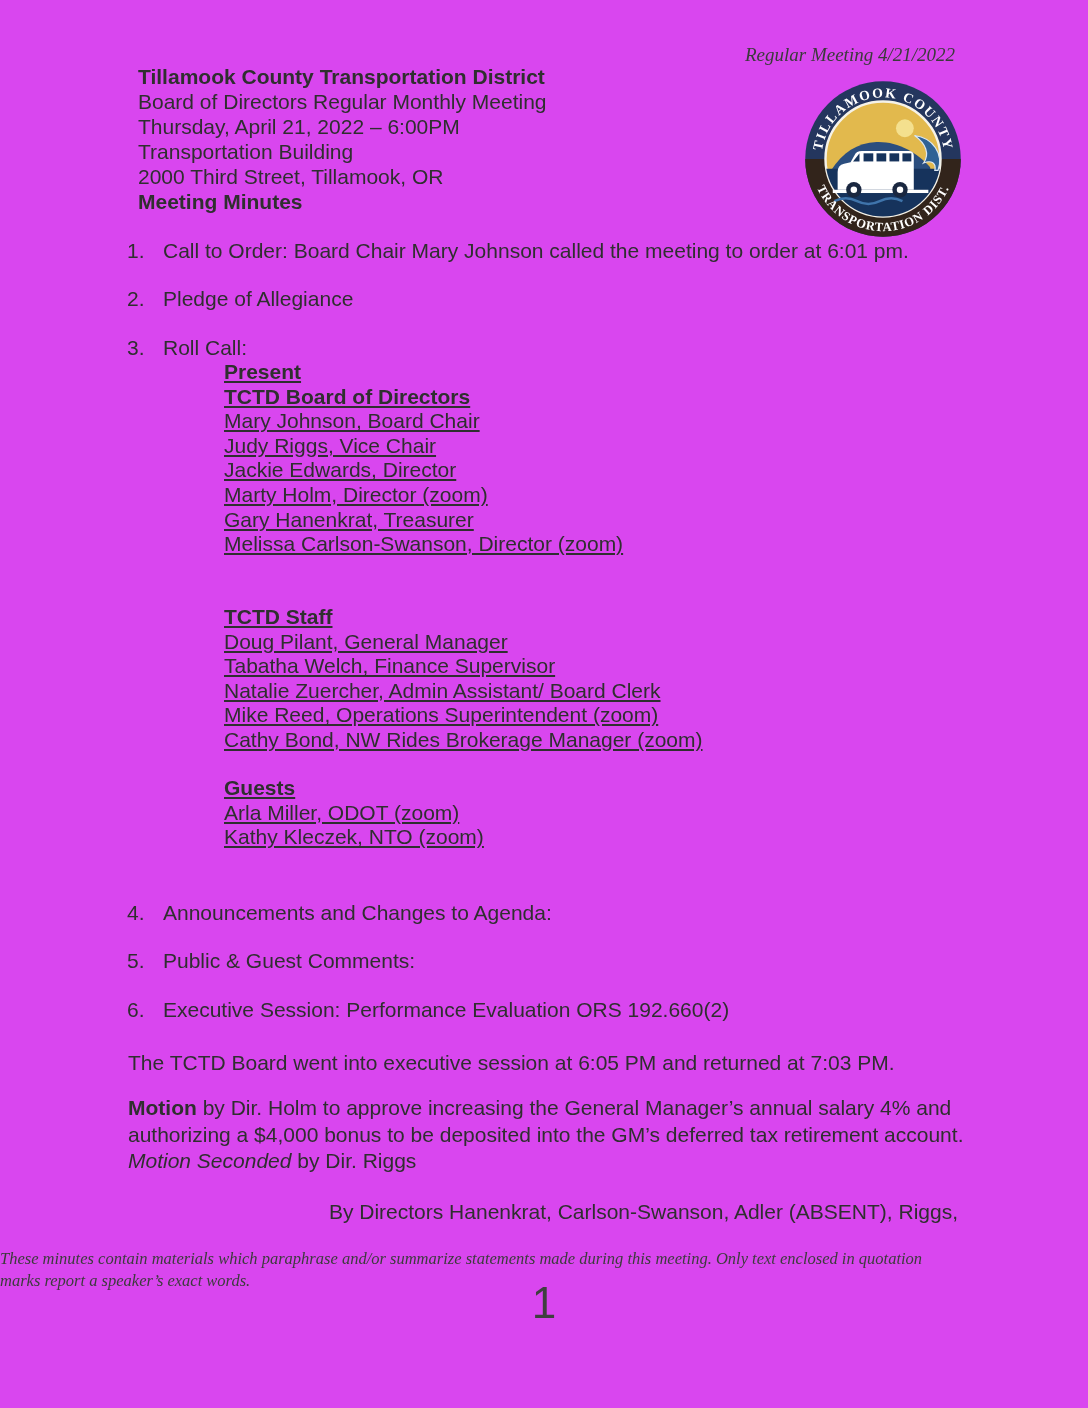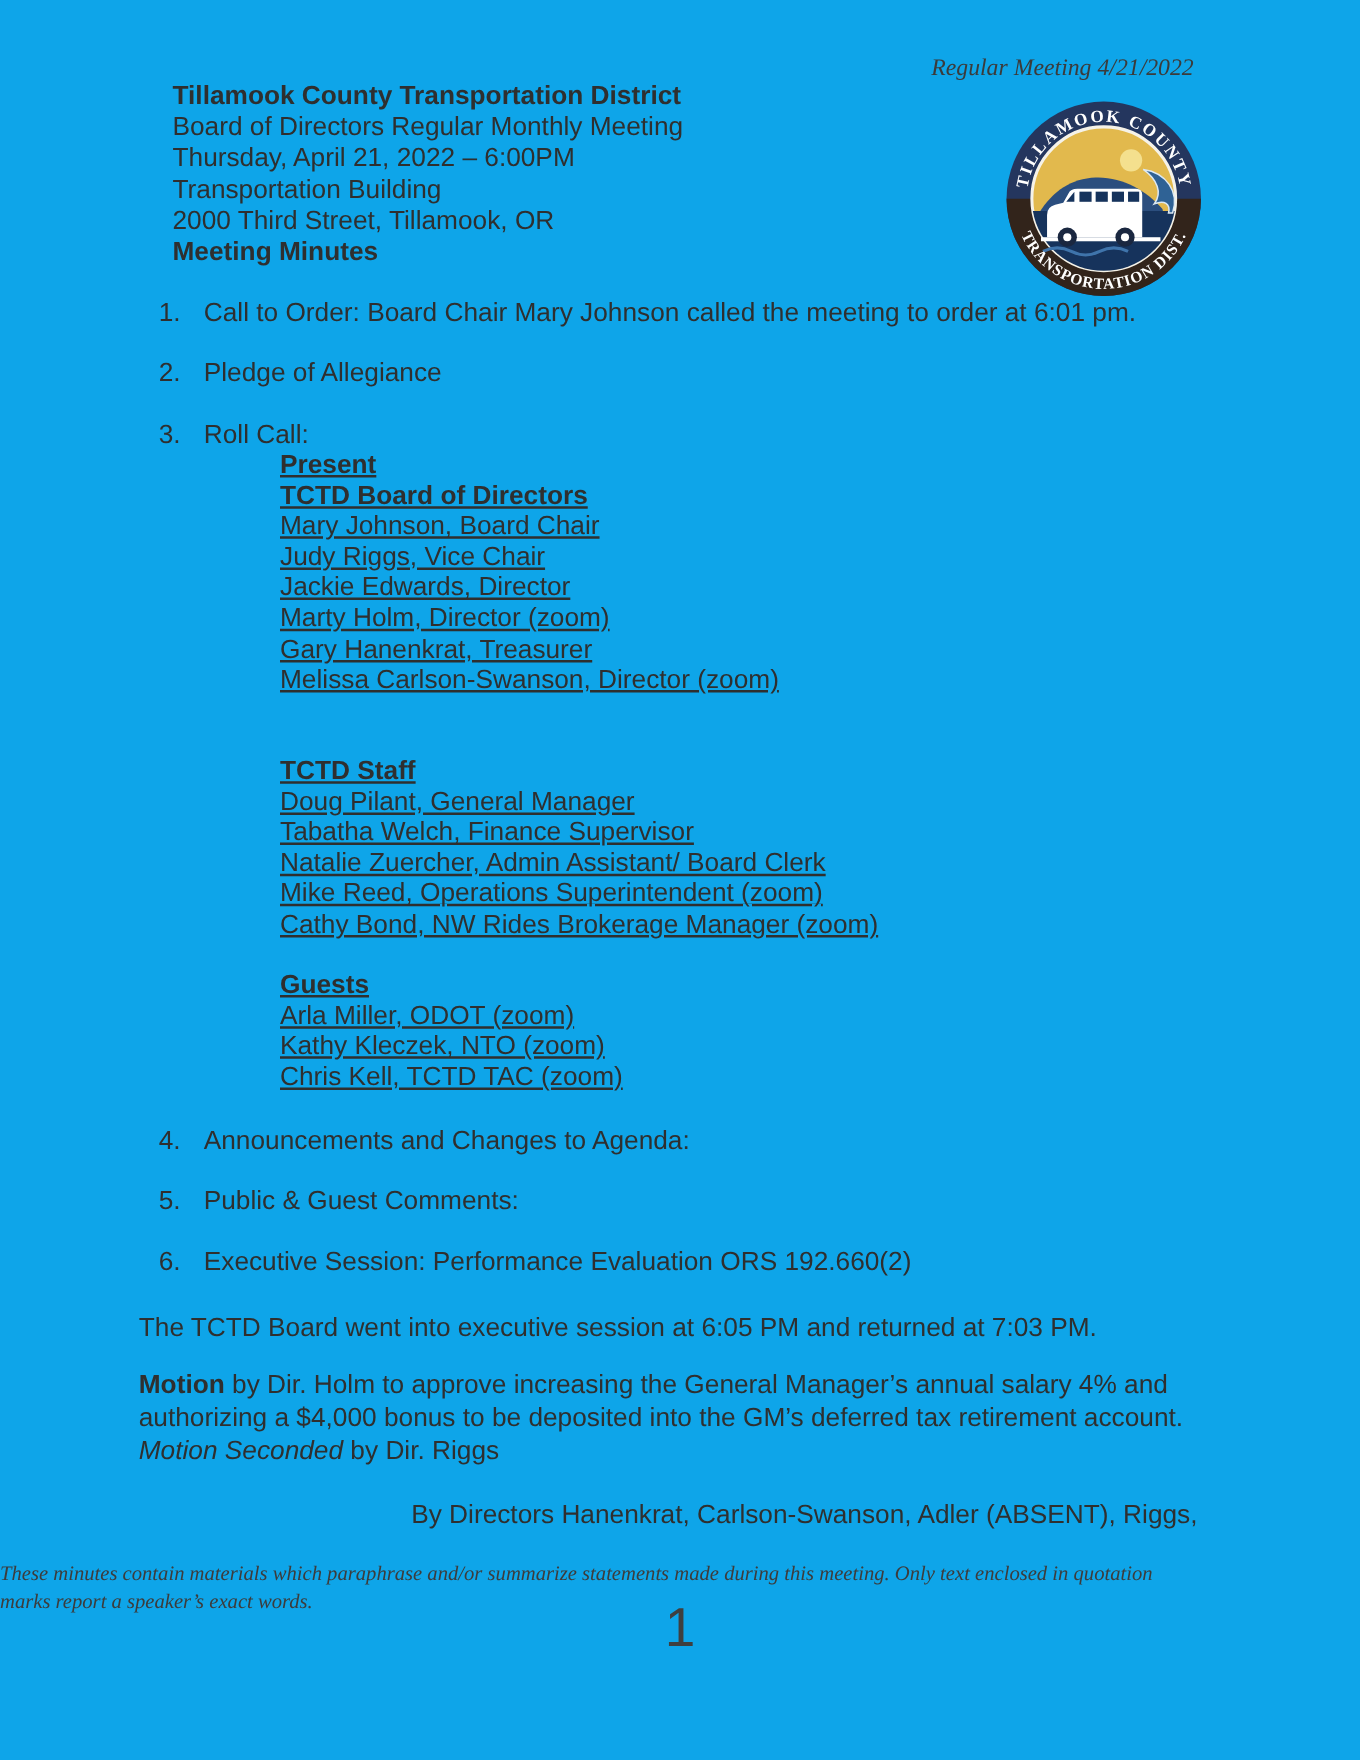--- a/index.html
+++ b/index.html
@@ -1,18 +1,18 @@
 <!DOCTYPE html>
 <html><head>
 <meta charset="utf-8">
 <style>
   html,body { margin:0; padding:0; background:#e8e8e8; }
   .page {
     position:relative; width:1088px; height:1408px; margin:0 auto;
-    background:#0ea5e9; overflow:hidden;
+    background:#d946ef; overflow:hidden;
     font-family:"Liberation Sans", sans-serif; color:#2f2f2f;
   }
   .bold { font-weight:bold; }
   .italic { font-style:italic; }
 
   .corner-note {
     position:absolute; top:44px; right:133px;
     font-family:"Liberation Serif", serif; font-style:italic;
     font-size:19px; color:#3b3b3b;
   }
@@ -34,21 +34,21 @@
 
   .rollcall {
     position:absolute; left:224px;
     font-size:21px; line-height:24.6px;
   }
   #rc-present { top:360px; } #rc-staff { top:605px; } #rc-guests { top:776px; }
   .rc-heading { font-weight:bold; text-decoration:underline; }
   .rollcall ul { list-style:none; margin:0; padding:0;text-decoration:underline; }
 
   .para {
-    position:absolute; left:111px; width:866px;
+    position:absolute; left:128px; width:866px;
     font-size:21px; line-height:26px;
   }
   #exec-note { top:1050px; }
   #motion-block { top:1095px; line-height:26.5px; }
 
   .motion-passed {
     position:absolute; right:130px; top:1198px;
     text-align:right; font-size:21px; line-height:27px;
   }
 
@@ -147,21 +147,20 @@
       <li>Mike Reed, Operations Superintendent (zoom)</li>
       <li>Cathy Bond, NW Rides Brokerage Manager (zoom)</li>
     </ul>
   </div>
 
   <div class="rollcall" id="rc-guests">
     <div class="rc-heading">Guests</div>
     <ul>
       <li>Arla Miller, ODOT (zoom)</li>
       <li>Kathy Kleczek, NTO (zoom)</li>
-      <li>Chris Kell, TCTD TAC (zoom)</li>
     </ul>
   </div>
 
   <div class="agenda-item" id="item4">
     <span class="agenda-num">4.</span>
     <span>Announcements and Changes to Agenda:</span>
   </div>
   <div class="agenda-item" id="item5">
     <span class="agenda-num">5.</span>
     <span>Public &amp; Guest Comments:</span>

